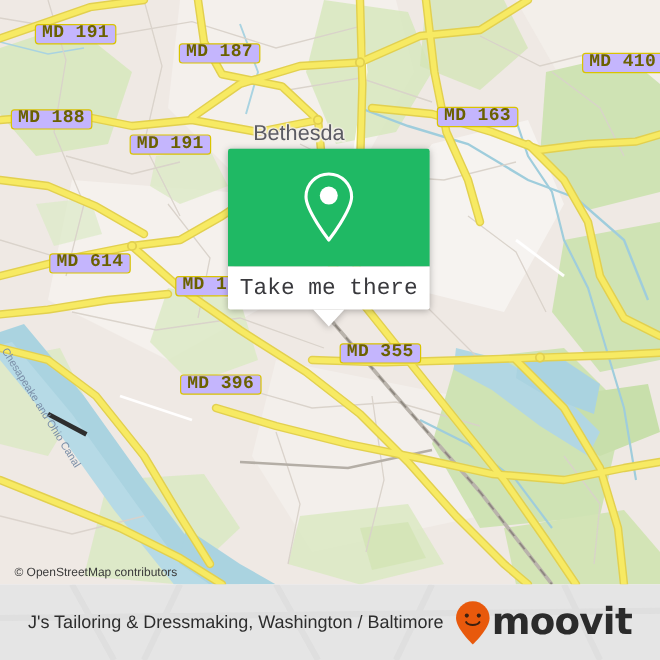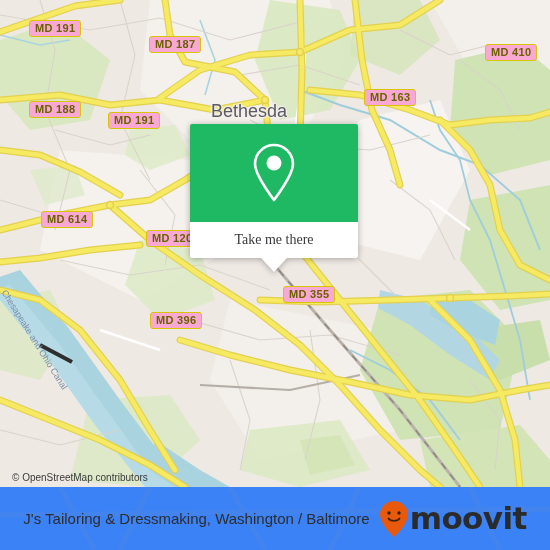--- a/index.html
+++ b/index.html
@@ -36,31 +36,31 @@
     position: absolute;
     left: 0; top: 0;
     width: 550px;
     height: 487px;
     display: block;
   }
 
   
   .shield {
     position: absolute;
-    background: #f9a8d4;
+    background: #c4b5fd;
     border: 1.5px solid #d9c400;
     border-radius: 3px;
     color: #6b6100;
-    font-size: 11px;
+    font-size: 15px;
     font-weight: bold;
     letter-spacing: .3px;
     line-height: 12px;
     padding: 1px 5px 2px 5px;
     white-space: nowrap;
-    font-family: Liberation Sans, sans-serif;
+    font-family: Liberation Mono, monospace;
   }
 
   .city-label {
     position: absolute;
     color: #5b5b63;
     font-size: 18px;
     font-weight: normal;
     white-space: nowrap;
     text-shadow:
       1px 0 1px #f3efe9, -1px 0 1px #f3efe9,
@@ -101,22 +101,22 @@
     position: relative;
     background: #ffffff;
     height: 36px;
     border-radius: 0 0 2px 2px;
     display: flex;
     align-items: center;
     justify-content: center;
   }
   .popup-foot-label {
     color: #39393d;
-    font-size: 14px;
-    font-family: Liberation Serif, serif;
+    font-size: 19px;
+    font-family: Liberation Mono, monospace;
   }
   .popup-tail {
     position: absolute;
     left: 50%;
     top: 134px;
     margin-left: -13px;
     width: 0; height: 0;
     border-left: 13px solid transparent;
     border-right: 13px solid transparent;
     border-top: 14px solid #ffffff;
@@ -134,21 +134,21 @@
     z-index: 5;
   }
 
   
   .footer {
     position: absolute;
     left: 0;
     top: 487px;
     width: 550px;
     height: 63px;
-    background: #3b82f6;
+    background: #e5e5e5;
     overflow: hidden;
   }
   .footer-inner {
     position: absolute;
     left: 0; top: 0;
     width: 550px; height: 63px;
     display: flex;
     align-items: center;
     justify-content: center;
   }
@@ -320,21 +320,21 @@
           <circle cx="110" cy="205" r="3.5"></circle>
           <circle cx="296" cy="250" r="3.5"></circle>
           <circle cx="450" cy="298" r="3.5"></circle>
         </g>
       </g>
     </svg>
 
     <div class="shield" style="left:29px;  top:20px;">MD 191</div>
     <div class="shield" style="left:149px; top:36px;">MD 187</div>
     <div class="shield" style="left:474px; top:44px;margin-left:11px;">MD 410</div>
-    <div class="shield" style="left:9px;   top:101px;margin-left:20px;">MD 188</div>
+    <div class="shield" style="left:9px;   top:91px;">MD 188</div>
     <div class="shield" style="left:108px; top:112px;">MD 191</div>
     <div class="shield" style="left:364px; top:89px;">MD 163</div>
     <div class="shield" style="left:41px;  top:211px;">MD 614</div>
     <div class="shield" style="left:146px; top:230px;">MD 120</div>
     <div class="shield" style="left:283px; top:286px;">MD 355</div>
     <div class="shield" style="left:150px; top:312px;">MD 396</div>
 
     <div class="city-label" style="left:211px; top:101px;">Bethesda</div>
 
     <div class="water-label" style="left:8px; top:288px; transform: rotate(58deg); transform-origin: left top;">Chesapeake and Ohio Canal</div>

